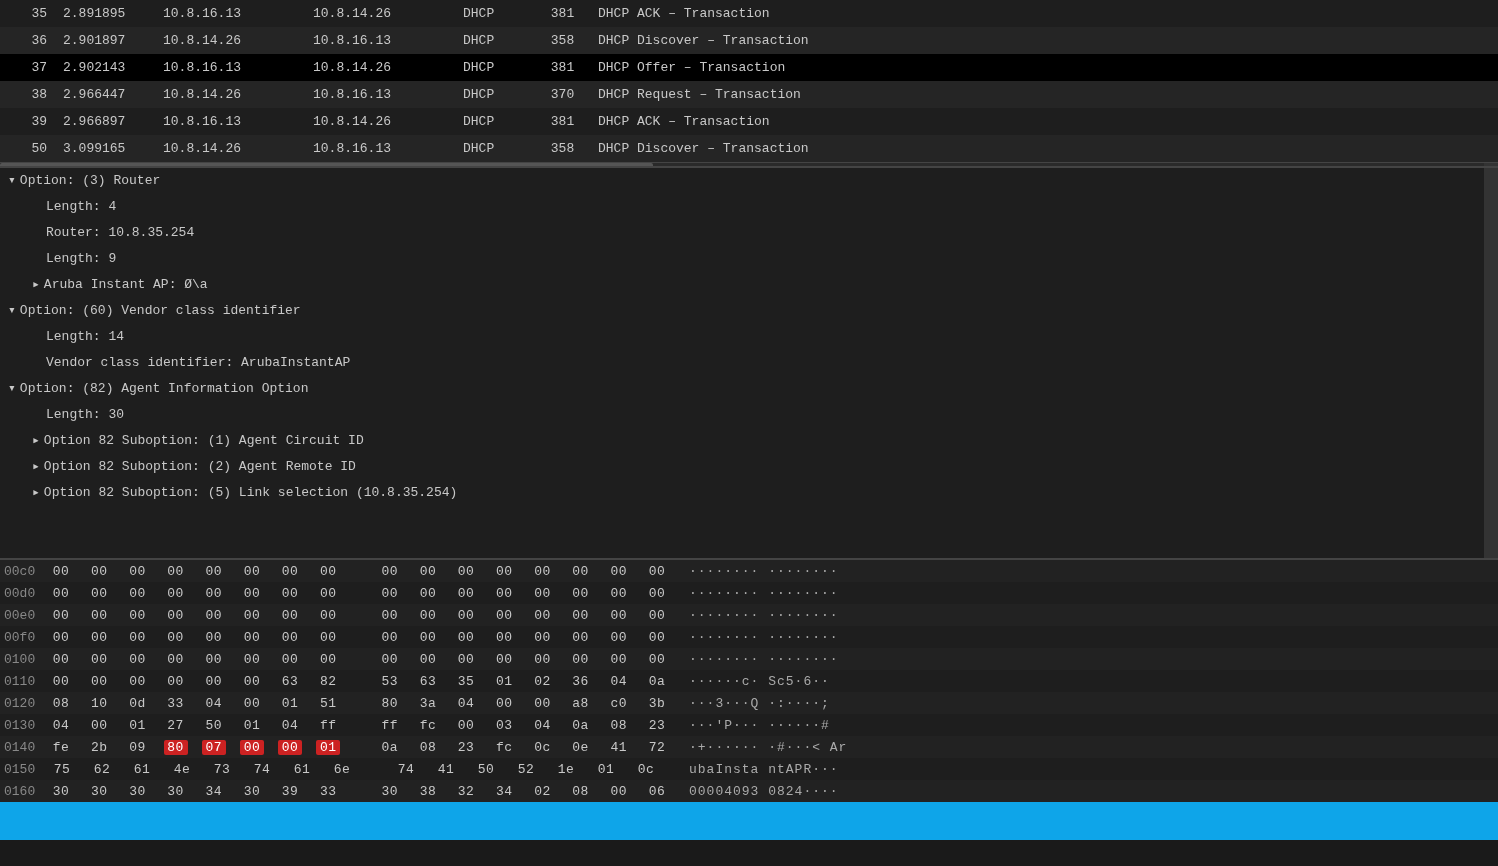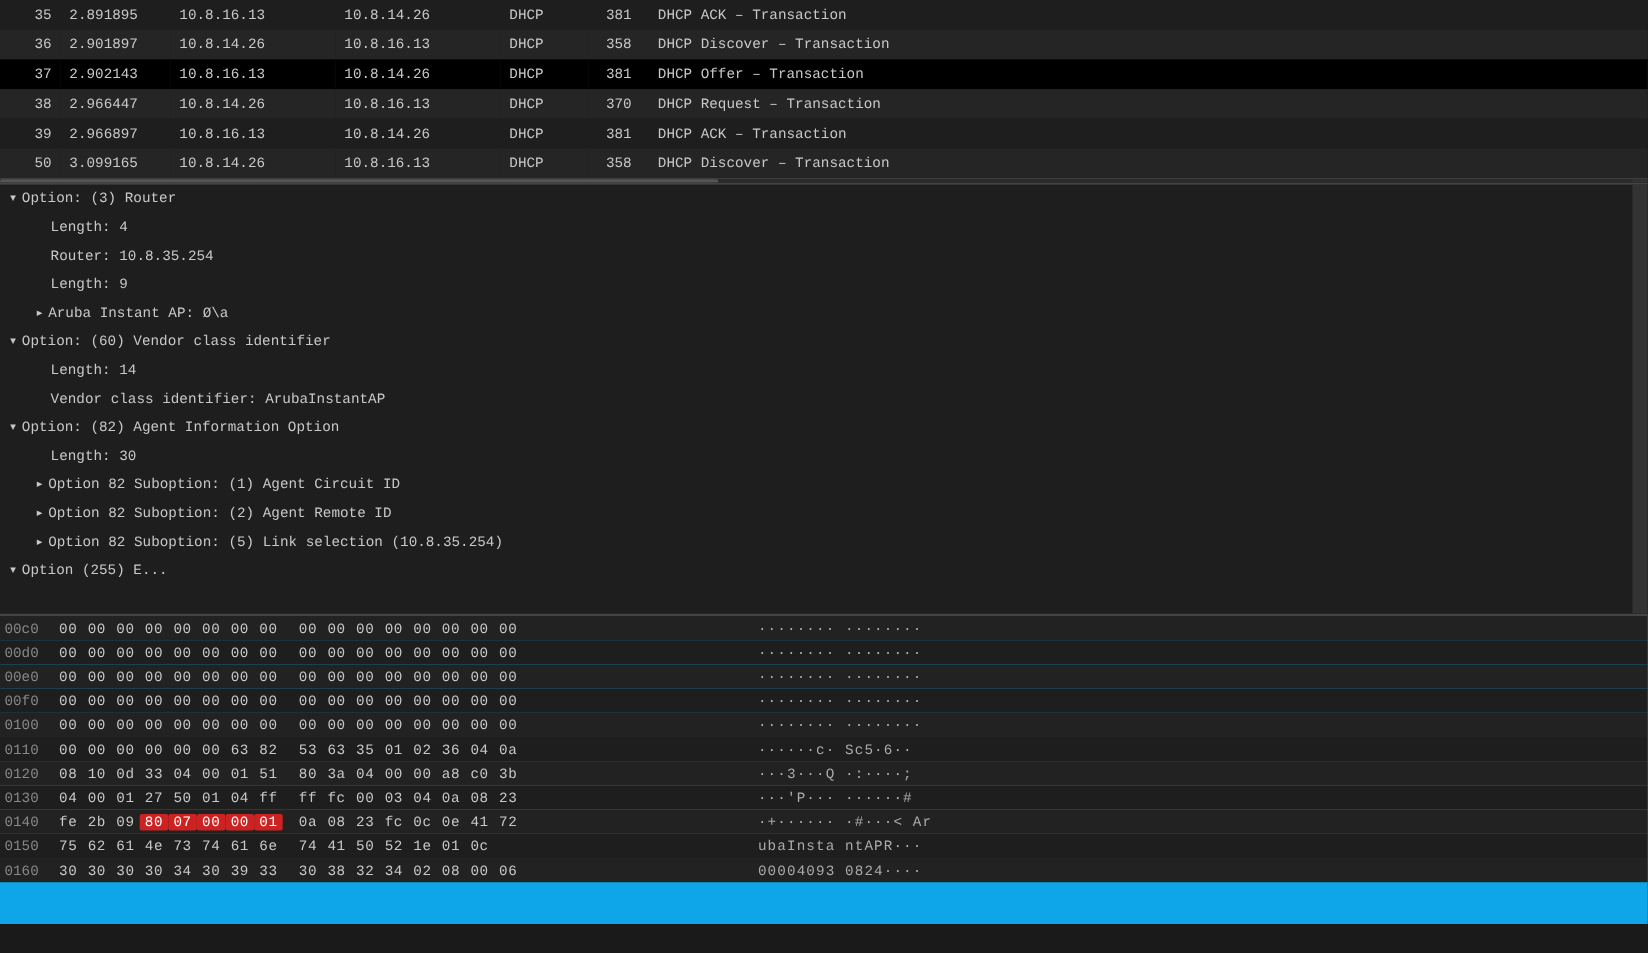--- a/index.html
+++ b/index.html
@@ -149,21 +149,21 @@
     }
 
     .hex-bytes {
       display: flex;
       flex-wrap: nowrap;
       width: 620px;
       flex-shrink: 0;
       font-size: 13px;
       color: #c8c8c8;
       letter-spacing: 0.5px;
-      gap: 0;
+      gap: 14px;
     }
 
     .hex-byte {
       display: inline-block;
       width: 26px;
       text-align: center;
     }
 
     .hex-byte.highlighted {
       background: #cc2222;
@@ -266,21 +266,20 @@
       <div class="detail-item" style="padding-left: 32px;"><span style="margin-right:4px; display:inline-block; width:10px;"></span><span>Length: 9</span></div>
       <div class="detail-item" style="padding-left: 32px;"><span style="margin-right:4px;">▸</span><span>Aruba Instant AP: Ø\a</span></div>
       <div class="detail-item" style="padding-left: 8px;"><span style="margin-right:4px;">▾</span><span>Option: (60) Vendor class identifier</span></div>
       <div class="detail-item" style="padding-left: 32px;"><span style="margin-right:4px; display:inline-block; width:10px;"></span><span>Length: 14</span></div>
       <div class="detail-item" style="padding-left: 32px;"><span style="margin-right:4px; display:inline-block; width:10px;"></span><span>Vendor class identifier: ArubaInstantAP</span></div>
       <div class="detail-item" style="padding-left: 8px;"><span style="margin-right:4px;">▾</span><span>Option: (82) Agent Information Option</span></div>
       <div class="detail-item" style="padding-left: 32px;"><span style="margin-right:4px; display:inline-block; width:10px;"></span><span>Length: 30</span></div>
       <div class="detail-item" style="padding-left: 32px;"><span style="margin-right:4px;">▸</span><span>Option 82 Suboption: (1) Agent Circuit ID</span></div>
       <div class="detail-item" style="padding-left: 32px;"><span style="margin-right:4px;">▸</span><span>Option 82 Suboption: (2) Agent Remote ID</span></div>
       <div class="detail-item" style="padding-left: 32px;"><span style="margin-right:4px;">▸</span><span>Option 82 Suboption: (5) Link selection (10.8.35.254)</span></div>
-      <div class="detail-item" style="padding-left: 8px;"><span style="margin-right:4px;">▾</span><span>Option (255) E...</span></div>
     </div>
   <div class="scrollbar-right"></div>
 </div>
 
 <div class="hex-pane">
   <div id="hex-container">
       <div class="hex-row">
         <span class="hex-offset">00c0</span>
         <span class="hex-bytes">
           <span class="hex-byte">00</span>

